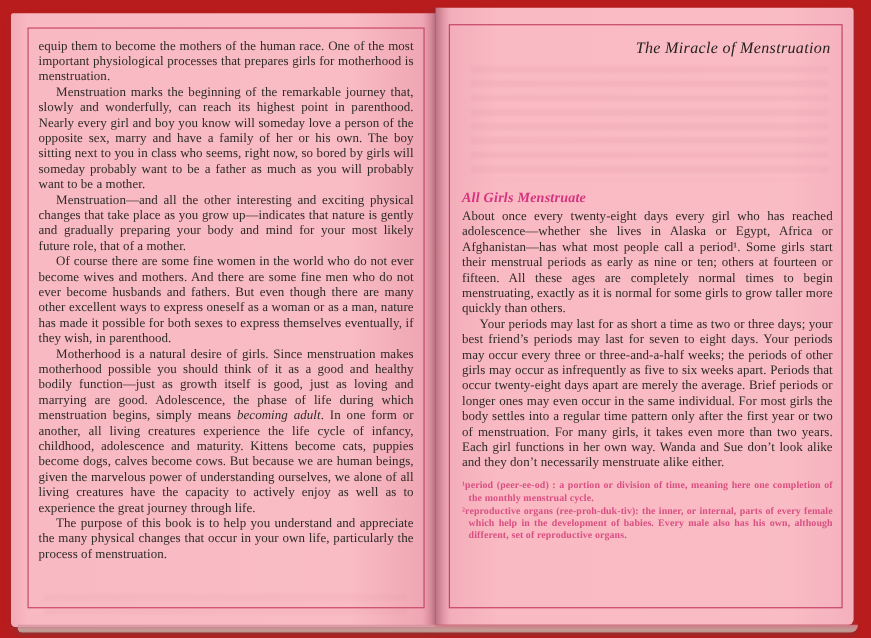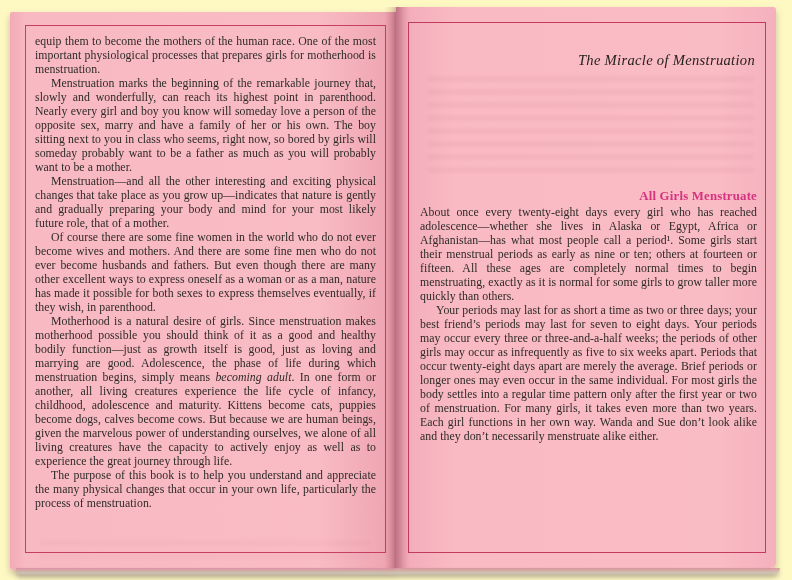--- a/index.html
+++ b/index.html
@@ -1,17 +1,17 @@
 <!DOCTYPE html>
 <html><head>
 <meta charset="utf-8">
 <style>
   html,body{margin:0;padding:0;}
   body{width:792px;height:580px;background:#f3f2ee;font-family:"Liberation Serif","DejaVu Serif",serif;}
-  .shot{position:relative;width:792px;height:580px;background:#fef9c3;overflow:hidden;}
+  .shot{position:relative;width:792px;height:580px;background:#b91c1c;overflow:hidden;}
 
   
   .page{position:absolute;}
   .page-left{
     left:10px;top:12px;width:386px;height:558px;
     background:linear-gradient(to right,#f2aab7 0%,#f8b9c2 4%,#f9bbc4 80%,#efa6b3 97%,#e294a4 100%);
     box-shadow:0 4px 7px rgba(110,70,80,.35);
     border-radius:2px 0 0 4px;
   }
   .page-right{
@@ -42,25 +42,25 @@
   .left-text{left:25px;top:22px;width:341px;}
   .right-text{left:24px;top:18px;width:337px;}
   .text-block p{
     margin:0;font-size:11.8px;line-height:14px;text-align:justify;
     text-indent:16px;letter-spacing:.05px;
   }
   .text-block p.noindent{text-indent:0;}
 
   .page-title{
     text-align:right;font-style:italic;font-size:14.6px;color:#26221f;
-    margin:27px 2px 0 0;letter-spacing:.3px;
+    margin:11px 2px 0 0;letter-spacing:.3px;
   }
   .section-heading{
-    margin:9px 0 1px;font-size:12.8px;font-weight:bold;
-    color:#d6337f;letter-spacing:.2px;text-align:right;
+    margin:9px 0 1px;font-size:12.8px;font-style:italic;font-weight:bold;
+    color:#d6337f;letter-spacing:.2px;
   }
   .footnotes{margin-top:9px;color:#d94f82;}
   .footnotes p{
     font-size:9px;line-height:11px;text-indent:-6px;padding-left:6px;margin:0 0 1px;
     text-align:justify;letter-spacing:.1px;font-weight:bold;
   }
 
   
   .ghost{
     pointer-events:none;
@@ -90,20 +90,22 @@
 
   <div class="page page-right">
     <div class="frame frame-right"></div>
     <div class="text-block right-text">
       <div class="page-title">The Miracle of Menstruation</div>
       <div class="ghost ghost-right"></div>
       <div class="section-heading">All Girls Menstruate</div>
       <p class="noindent">About once every twenty-eight days every girl who has reached adolescence—whether she lives in Alaska or Egypt, Africa or Afghanistan—has what most people call a period¹. Some girls start their menstrual periods as early as nine or ten; others at fourteen or fifteen. All these ages are completely normal times to begin menstruating, exactly as it is normal for some girls to grow taller more quickly than others.</p>
       <p>Your periods may last for as short a time as two or three days; your best friend’s periods may last for seven to eight days. Your periods may occur every three or three-and-a-half weeks; the periods of other girls may occur as infrequently as five to six weeks apart. Periods that occur twenty-eight days apart are merely the average. Brief periods or longer ones may even occur in the same individual. For most girls the body settles into a regular time pattern only after the first year or two of menstruation. For many girls, it takes even more than two years. Each girl functions in her own way. Wanda and Sue don’t look alike and they don’t necessarily menstruate alike either.</p>
       <div class="footnotes">
+        <p>¹period (peer-ee-od) : a portion or division of time, meaning here one completion of the monthly menstrual cycle.</p>
+        <p>²reproductive organs (ree-proh-duk-tiv): the inner, or internal, parts of every female which help in the development of babies. Every male also has his own, although different, set of reproductive organs.</p>
       </div>
     </div>
   </div>
 
   <div class="gutter"></div>
   <div class="book-bottom-edge"></div>
 
 </div>
 
 </body></html>

